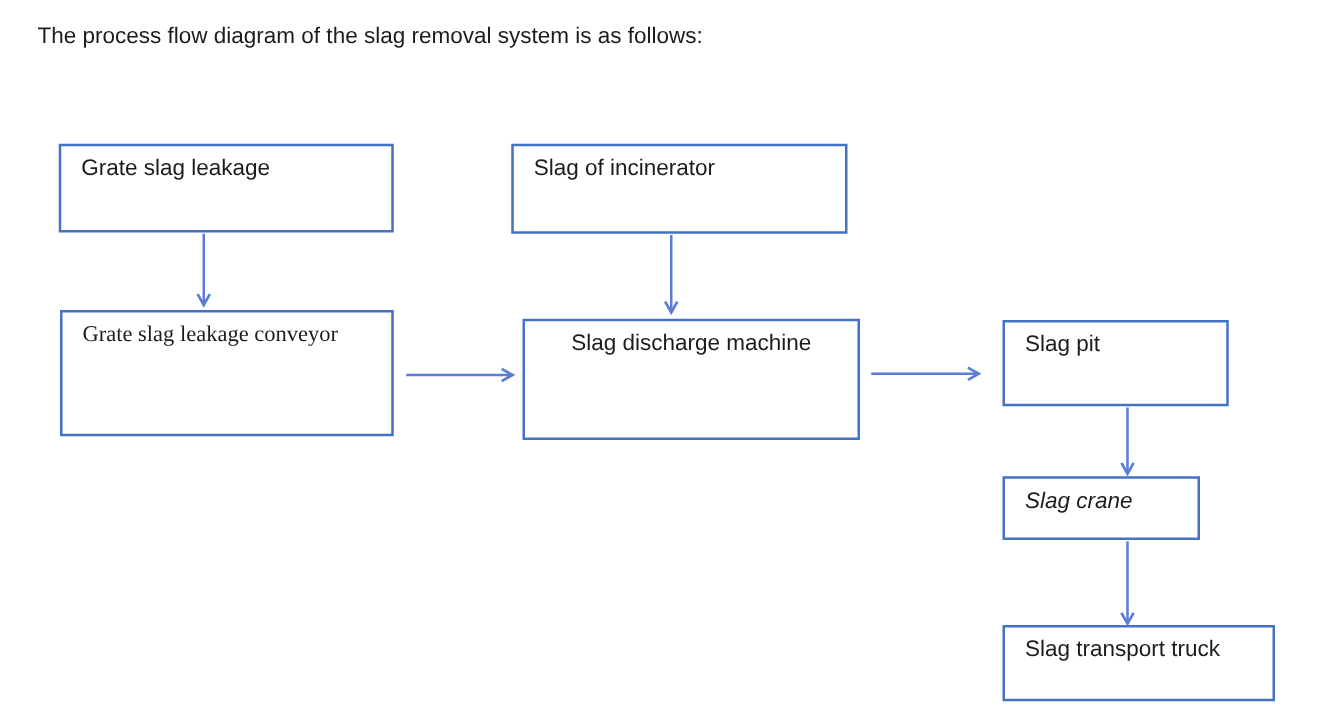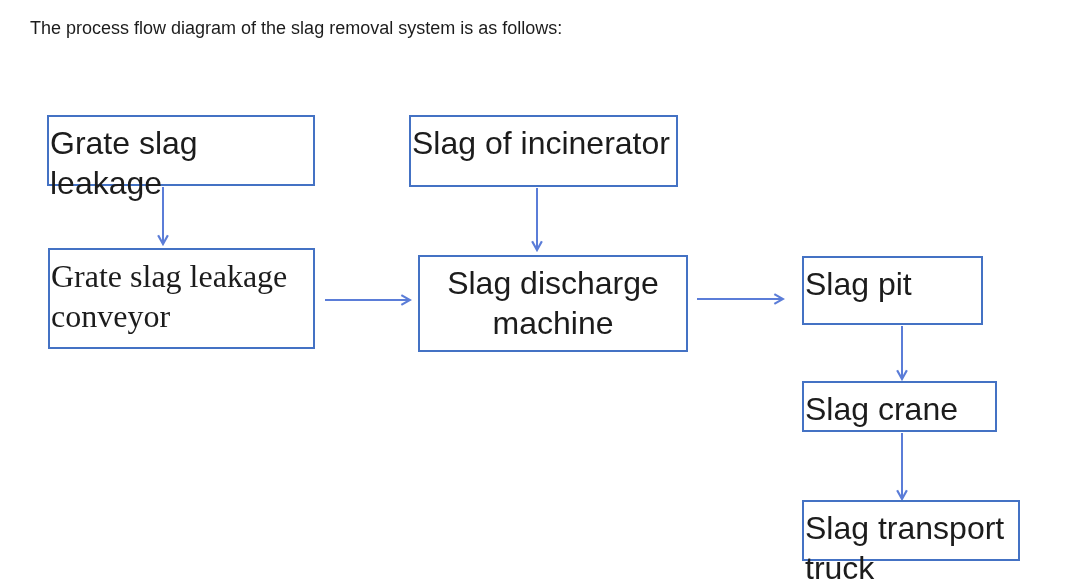--- a/index.html
+++ b/index.html
@@ -26,23 +26,23 @@
     font-size: 18px;
     line-height: 1.2;
     color: var(--text);
     white-space: nowrap;
   }
   .node {
     position: absolute;
     border: 2px solid var(--box-border);
     background: var(--background);
     color: var(--text);
-    font-size: 32px;
+    font-size: 18px;
     line-height: 1.25;
-    padding: 6px 1px;
+    padding: 6px 16px;
   }
   .arrows {
     position: absolute;
     left: 0; top: 0;
     width: 1072px; height: 582px;
     pointer-events: none;
   }
   .arrows line {
     stroke: var(--arrow);
     stroke-width: 2;
@@ -52,21 +52,21 @@
     stroke: var(--arrow);
     stroke-width: 2;
     fill: none;
   }
   
   .n-grate-slag-leakage          { left: 47px;  top: 115px; width: 268px; height: 71px; }
   .n-slag-of-incinerator         { left: 409px; top: 115px; width: 269px; height: 72px; }
   .n-grate-slag-leakage-conveyor { left: 48px;  top: 248px; width: 267px; height: 101px; font-family: Liberation Serif, serif; }
   .n-slag-discharge-machine      { left: 418px; top: 255px; width: 270px; height: 97px; text-align: center; }
   .n-slag-pit                    { left: 802px; top: 256px; width: 181px; height: 69px; }
-  .n-slag-crane                  { left: 802px; top: 381px; width: 195px; height: 51px; }
+  .n-slag-crane                  { left: 802px; top: 381px; width: 158px; height: 51px; font-style: italic; }
   .n-slag-transport-truck        { left: 802px; top: 500px; width: 218px; height: 61px; }
 </style>
 </head>
 <body>
 
 <div class="canvas">
 
   <div class="title">The process flow diagram of the slag removal system is as follows:</div>
 
   <svg class="arrows" width="1072" height="582" viewBox="0 0 1072 582" xmlns="http://www.w3.org/2000/svg">

